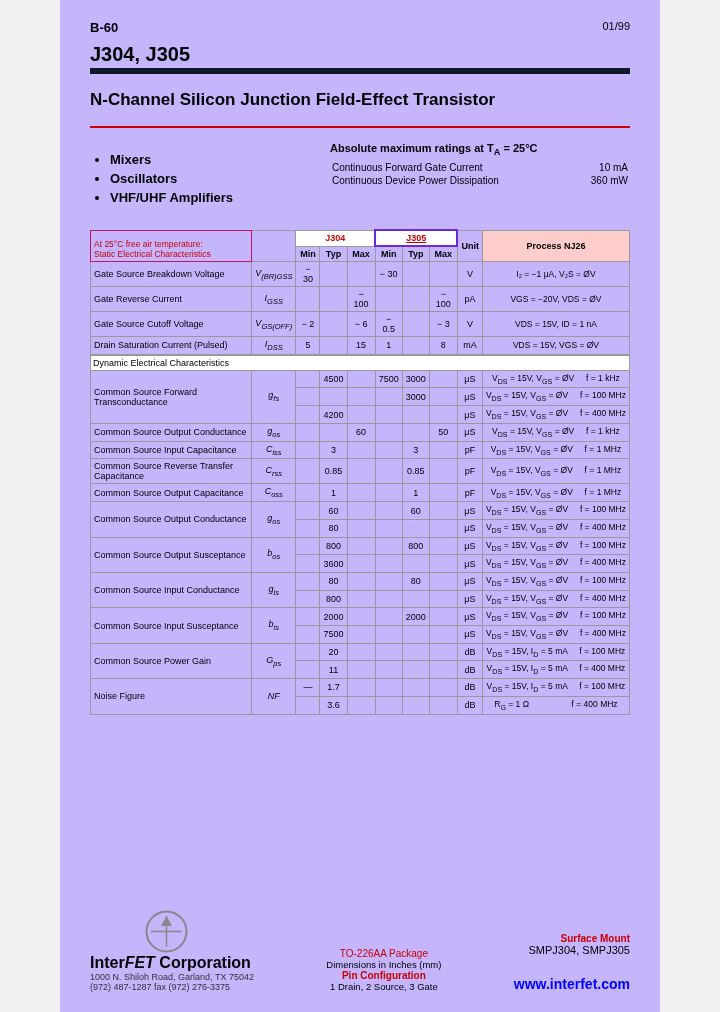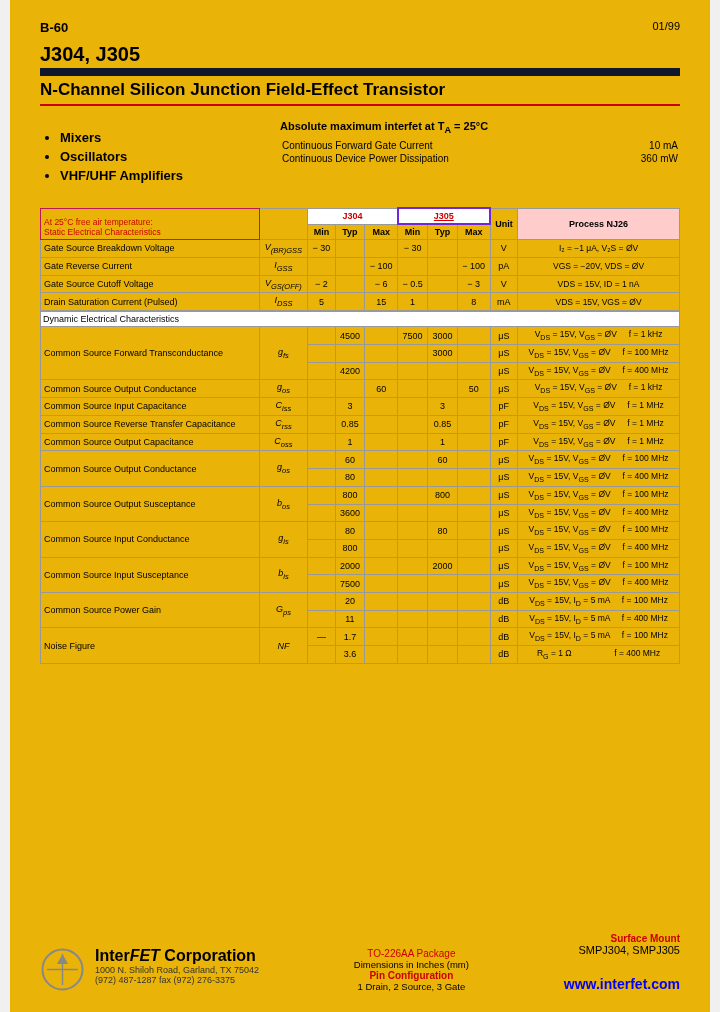--- a/index.html
+++ b/index.html
@@ -6,23 +6,23 @@
     body {
       font-family: Arial, Helvetica, sans-serif;
       font-size: 11px;
       background: #f0f0f0;
       display: flex;
       justify-content: center;
       align-items: flex-start;
       min-height: 100vh;
     }
     .page {
-      width: 700px;
+      width: 600px;
       min-height: 1012px;
-      background: #eab308;
+      background: #c4b5fd;
       padding: 20px 30px;
       position: relative;
     }
     .header-row {
       display: flex;
       justify-content: space-between;
       margin-bottom: 8px;
     }
     .header-left {
       font-weight: bold;
@@ -30,23 +30,23 @@
     }
     .header-right {
       font-size: 11px;
     }
     .part-number {
       font-size: 20px;
       font-weight: bold;
       margin-bottom: 2px;
     }
     .title-bar {
-      border-top: 8px solid #0f172a;
+      border-top: 6px solid #0f172a;
       border-bottom: 2px solid #c00;
-      padding: 4px 0;
+      padding: 16px 0;
       margin-bottom: 14px;
     }
     .title-bar h1 {
       font-size: 17px;
       font-weight: bold;
     }
     .top-section {
       display: flex;
       margin-bottom: 20px;
     }
@@ -149,21 +149,22 @@
       position: absolute;
       bottom: 20px;
       left: 30px;
       right: 30px;
       display: flex;
       align-items: flex-end;
       justify-content: space-between;
     }
     .footer-left {
       display: flex;
-      align-items: flex-start;
+      align-items: center;
+      flex-direction: column;
     }
     .footer-logo-icon {
       width: 45px;
       height: 45px;
       margin-right: 10px;
     }
     .footer-company {
       font-size: 11px;
     }
     .footer-company .company-name {
@@ -227,21 +228,21 @@
     <div class="applications">
       <ul>
         <li>Mixers</li>
         <li>Oscillators</li>
         <li>VHF/UHF Amplifiers</li>
       </ul>
     </div>
 
     <div class="abs-max">
       <div class="abs-title">
-        <span>Absolute maximum interfet at T</span><sub>A</sub><span> = 25°C</span>
+        <span>Absolute maximum ratings at T</span><sub>A</sub><span> = 25°C</span>
       </div>
       <table>
         <tbody>
         <tr>
           <td>Continuous Forward Gate Current</td>
           <td>10 mA</td>
         </tr>
         <tr>
           <td>Continuous Device Power Dissipation</td>
           <td>360 mW</td>

